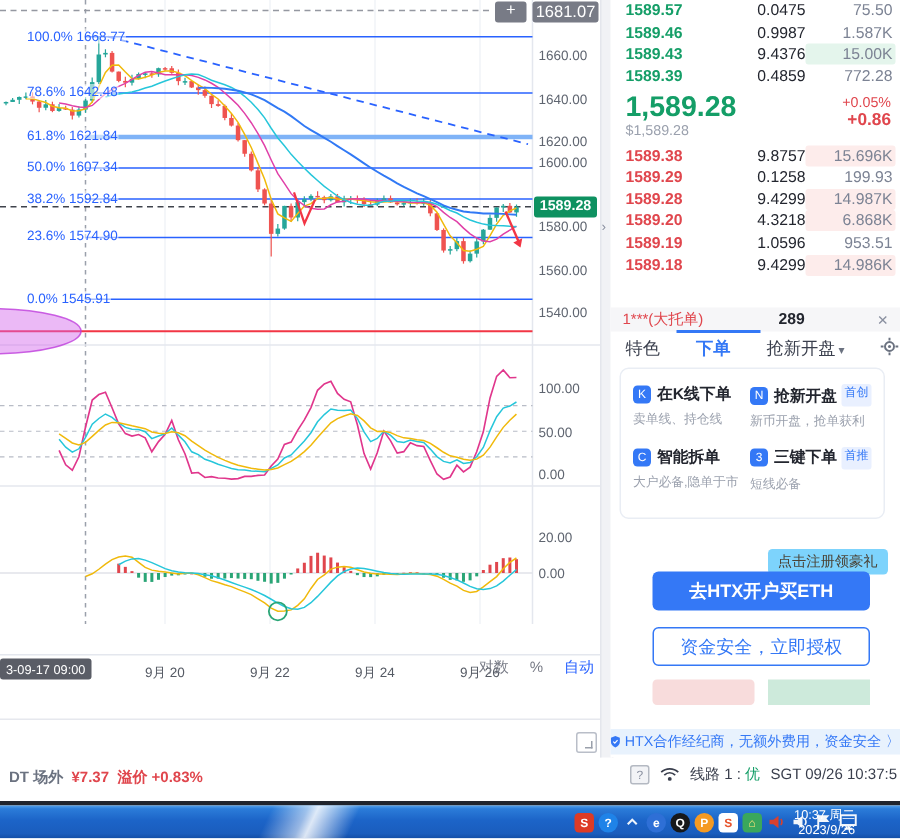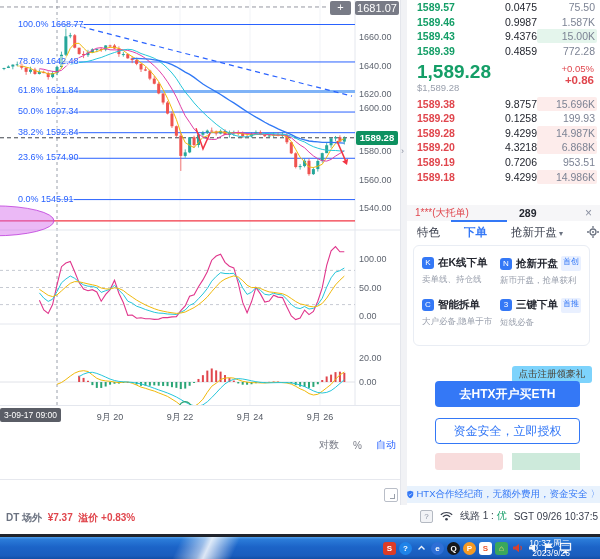--- a/index.html
+++ b/index.html
@@ -10,21 +10,21 @@
   #chart-svg{position:absolute;left:0;top:0;}
   #chart-overlay{position:absolute;left:0;top:0;width:400px;height:416px;pointer-events:none;}
   .ylab{position:absolute;left:359px;font-size:9px;color:#5f6570;white-space:nowrap;}
   .fib-lab{position:absolute;left:18px;font-size:9px;color:#2962ff;white-space:nowrap;background:rgba(255,255,255,.55);}
   .price-badge{position:absolute;left:356px;width:42px;height:14px;background:#0e9160;color:#fff;
                font-size:9.5px;line-height:14px;text-align:center;border-radius:2px;font-weight:bold;}
   .high-badge{position:absolute;left:355px;top:1px;width:44px;height:14px;background:#787b86;color:#fff;
               font-size:11px;line-height:14px;text-align:center;border-radius:2px;}
   .plus-btn{position:absolute;left:330px;top:1px;width:21px;height:14px;background:#787b86;color:#fff;
             font-size:11px;line-height:13px;text-align:center;border-radius:2px;}
-  .xaxis-row{position:absolute;left:0;top:405px;width:400px;height:20px;border-top:1px solid #e4e7ee;background:#fff;}
+  .xaxis-row{position:absolute;left:0;top:436px;width:400px;height:20px;border-top:1px solid #e4e7ee;background:#fff;}
   .x-anchor{position:absolute;left:0;top:2px;background:#5a5d66;color:#fff;font-size:8.5px;padding:2px 4px;border-radius:2px;white-space:nowrap;}
   .xlab{position:absolute;top:5px;transform:translateX(-50%);font-size:9px;color:#555a64;white-space:nowrap;}
   .controls-row{position:absolute;left:0;top:438px;width:396px;display:flex;justify-content:flex-end;gap:14px;align-items:center;font-size:10px;color:#787b86;}
   .controls-row .auto{color:#2962ff;}
   .left-divider{position:absolute;left:0;top:479px;width:400px;height:1px;background:#e6e8ee;}
   .fullscreen-btn{position:absolute;left:384px;top:488px;width:12px;height:12px;border:1px solid #b9bec8;border-radius:2px;background:#fff;}
   .fullscreen-btn:after{content:"";position:absolute;right:2px;bottom:2px;width:4px;height:4px;border-right:1px solid #9aa0ab;border-bottom:1px solid #9aa0ab;}
   
   .panel-divider{position:absolute;left:400px;top:0;width:7px;height:505px;background:#f1f2f5;border-left:1px solid #e4e6ec;border-right:1px solid #e4e6ec;}
   .handle-arrow{position:absolute;left:0;top:146px;font-size:9px;color:#8a90a0;}
@@ -444,21 +444,21 @@
           <span class="ob-amt">9.4299</span>
           <span class="ob-total hl-r">14.987K</span>
         </div>
         <div class="ob-row">
           <span class="ob-price bid">1589.20</span>
           <span class="ob-amt">4.3218</span>
           <span class="ob-total hl-r">6.868K</span>
         </div>
         <div class="ob-row">
           <span class="ob-price bid">1589.19</span>
-          <span class="ob-amt">0.7206</span>
+          <span class="ob-amt">1.0596</span>
           <span class="ob-total">953.51</span>
         </div>
         <div class="ob-row">
           <span class="ob-price bid">1589.18</span>
           <span class="ob-amt">9.4299</span>
           <span class="ob-total hl-r">14.986K</span>
         </div>
       </div>
 
     <div class="marquee">

